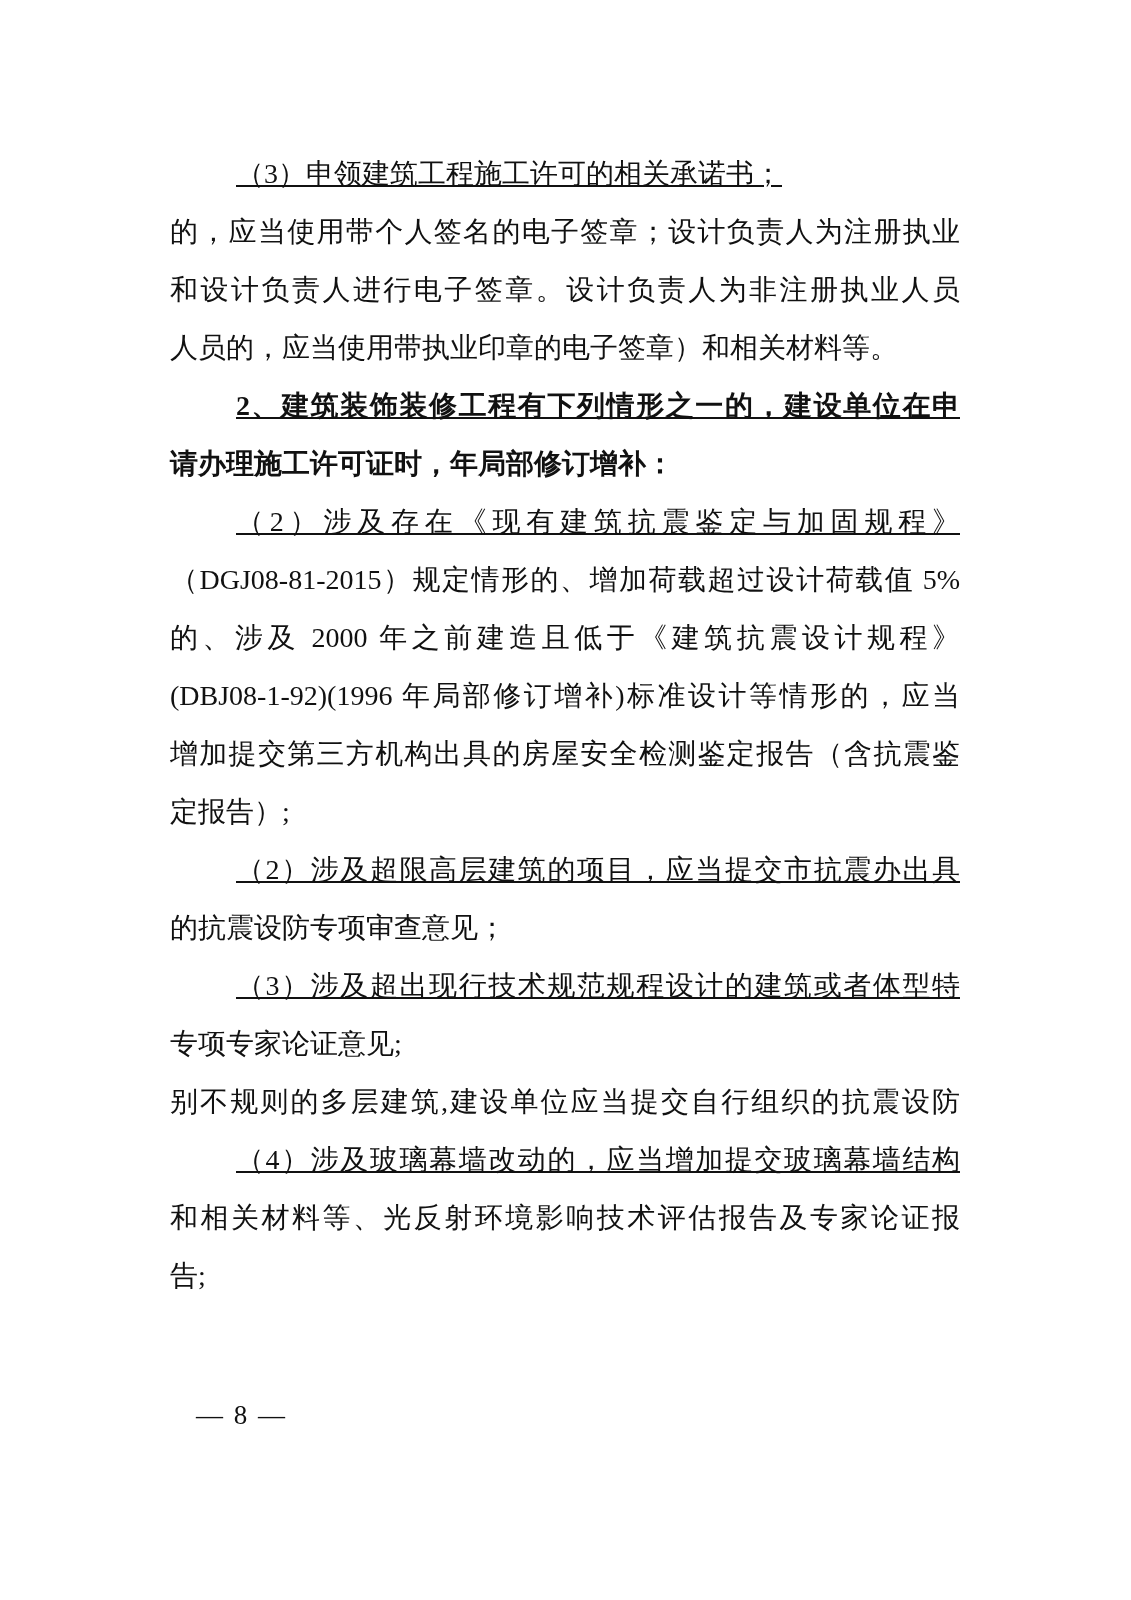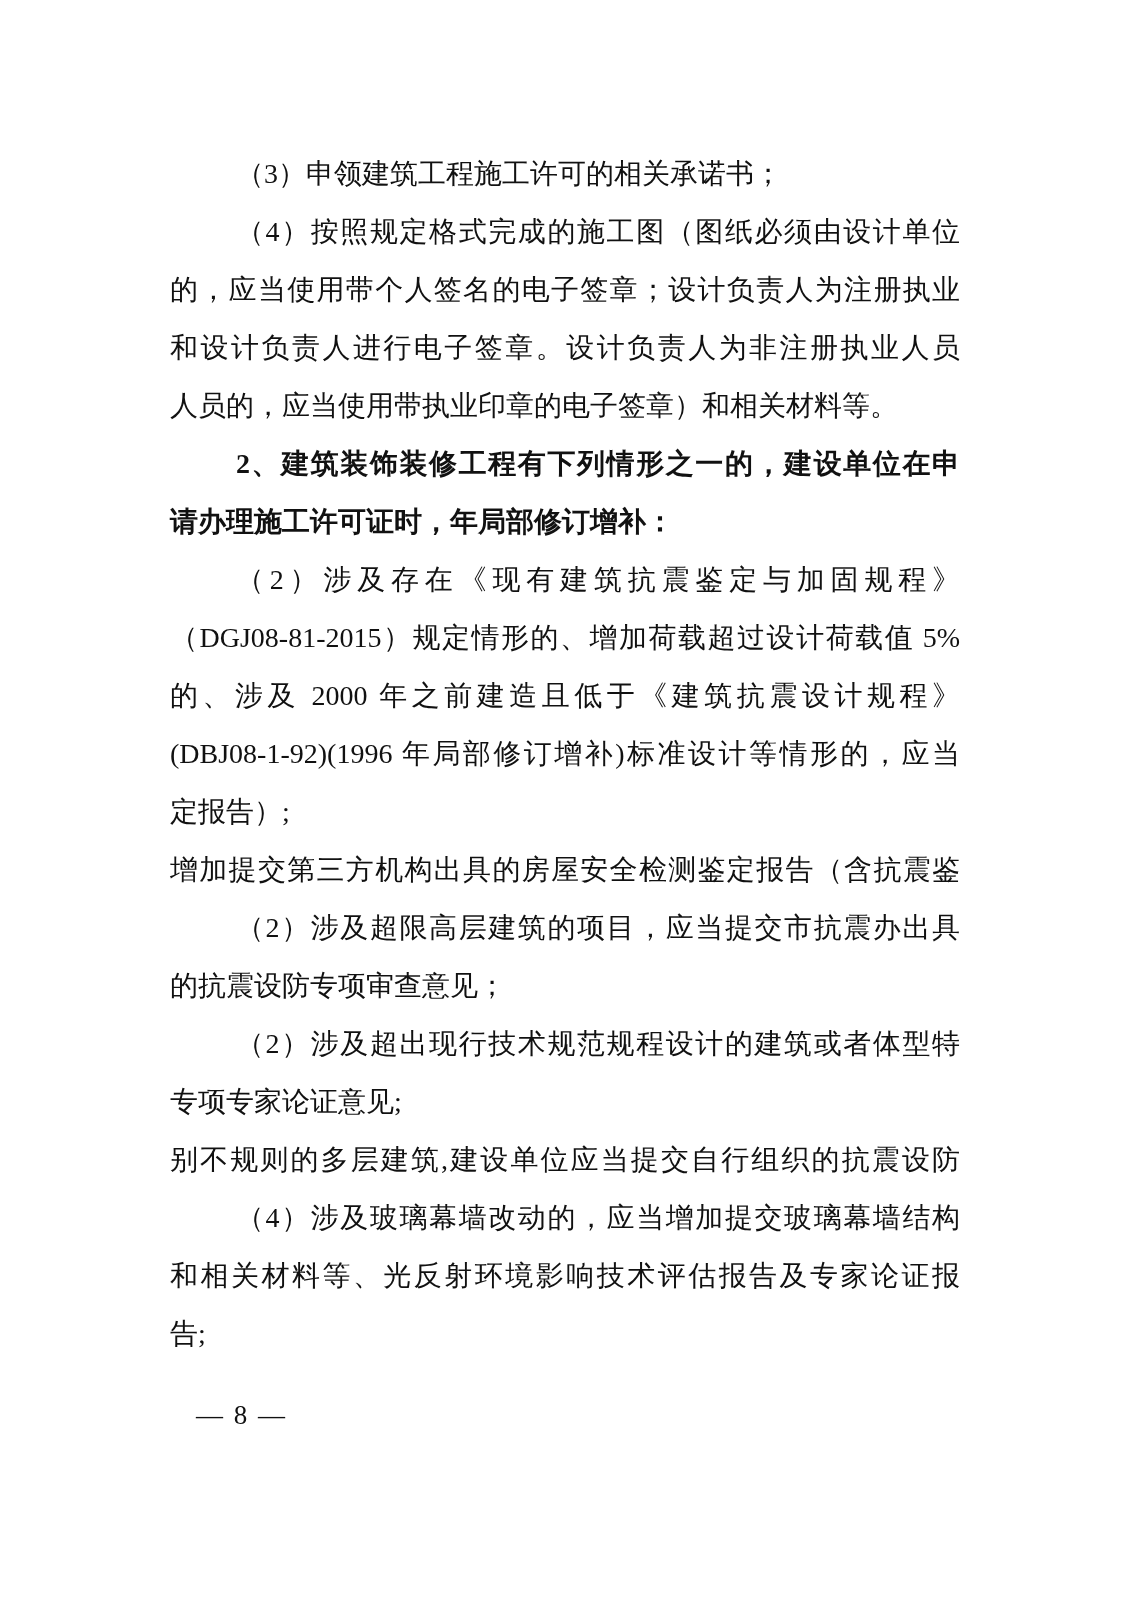--- a/index.html
+++ b/index.html
@@ -29,55 +29,55 @@
     text-align: left;
     white-space: normal;
     overflow: visible;
   }
   .fill {
     text-align: justify;
     text-align-last: justify;
   }
   .indent {
     text-indent: 66px;
+    text-decoration: underline;
   }
   .bold {
     font-weight: bold;
   }
   .page-footer {
     position: absolute;
     left: 196px;
     top: 1398px;
     font-size: 27px;
     line-height: 34px;
     color: #111111;
     letter-spacing: 2px;
   }
 </style>
 </head>
 <body>
 
 <div class="page">
   <div class="text-block">
     <div class="line indent">（3）申领建筑工程施工许可的相关承诺书；</div>
-    <div class="line indent fill">（4）按照规定格式完成的施工图（图纸必须由设计单位</div>
     <div class="line fill">的，应当使用带个人签名的电子签章；设计负责人为注册执业</div>
     <div class="line fill">和设计负责人进行电子签章。设计负责人为非注册执业人员</div>
     <div class="line">人员的，应当使用带执业印章的电子签章）和相关材料等。</div>
     <div class="line bold indent fill">2、建筑装饰装修工程有下列情形之一的，建设单位在申</div>
     <div class="line bold">请办理施工许可证时，年局部修订增补：</div>
     <div class="line indent fill">（2）涉及存在《现有建筑抗震鉴定与加固规程》</div>
     <div class="line fill">（DGJ08-81-2015）规定情形的、增加荷载超过设计荷载值 5%</div>
     <div class="line fill">的、涉及 2000 年之前建造且低于《建筑抗震设计规程》</div>
     <div class="line fill">(DBJ08-1-92)(1996 年局部修订增补)标准设计等情形的，应当</div>
+    <div class="line fill">增加提交第三方机构出具的房屋安全检测鉴定报告（含抗震鉴</div>
     <div class="line">定报告）;</div>
-    <div class="line fill">增加提交第三方机构出具的房屋安全检测鉴定报告（含抗震鉴</div>
     <div class="line indent fill">（2）涉及超限高层建筑的项目，应当提交市抗震办出具</div>
     <div class="line">的抗震设防专项审查意见；</div>
-    <div class="line indent fill">（2）涉及超出现行技术规范规程设计的建筑或者体型特</div>
+    <div class="line indent fill">（3）涉及超出现行技术规范规程设计的建筑或者体型特</div>
     <div class="line">专项专家论证意见;</div>
     <div class="line fill">别不规则的多层建筑,建设单位应当提交自行组织的抗震设防</div>
     <div class="line indent fill">（4）涉及玻璃幕墙改动的，应当增加提交玻璃幕墙结构</div>
     <div class="line fill">和相关材料等、光反射环境影响技术评估报告及专家论证报</div>
     <div class="line">告;</div>
   </div>
 
   <div class="page-footer">— 8 —</div>
 </div>
 

